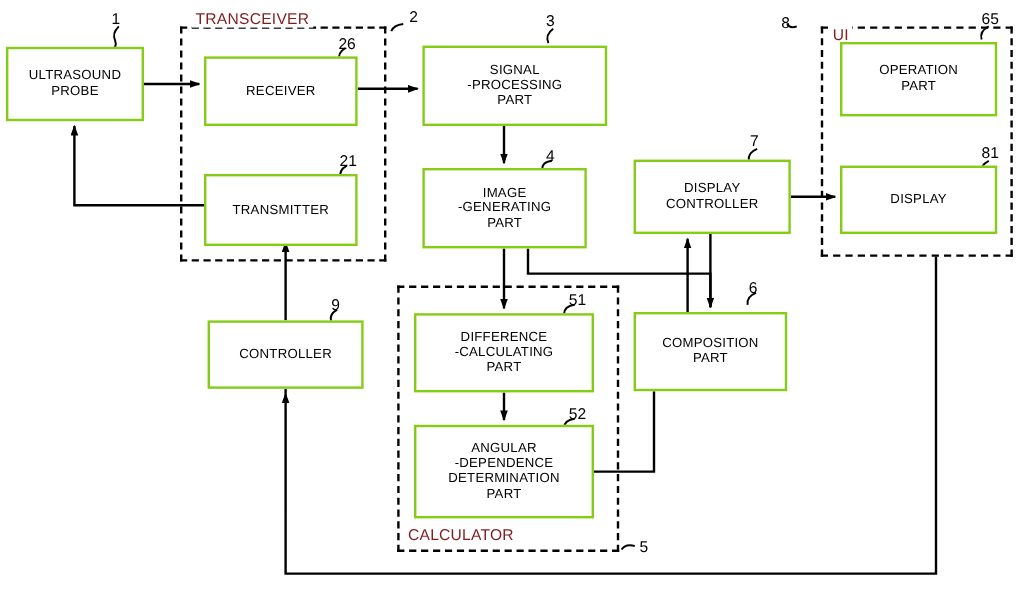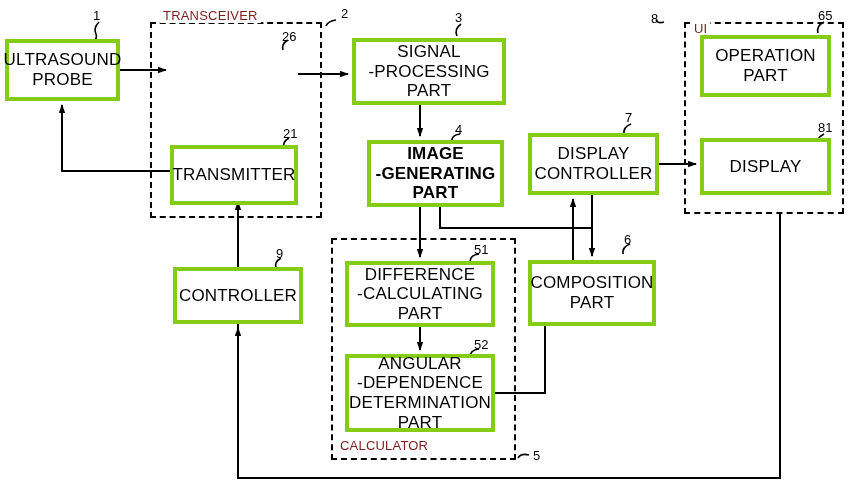--- a/index.html
+++ b/index.html
@@ -19,27 +19,27 @@
     position: absolute;
     left: 0;
     top: 0;
     width: 848px;
     height: 491px;
     pointer-events: none;
   }
   .box {
     position: absolute;
     box-sizing: border-box;
-    border: 4px solid #84cc16;
+    border: 2px solid #84cc16;
     background: #fff;
     display: flex;
     align-items: center;
     justify-content: center;
     text-align: center;
-    font-size: 17px;
+    font-size: 11px;
     line-height: 1.15;
     color: #000;
     white-space: pre-line;
     letter-spacing: 0.2px;
     padding: 2px 3px;
   }
   .group {
     position: absolute;
     box-sizing: border-box;
     border: 2px dashed #000;
@@ -127,25 +127,26 @@
   <div class="label" style="left:160px;top:8px;background:#fff;padding:0 3px;">TRANSCEIVER</div>
   <div class="label" style="left:337px;top:438px;background:#fff;padding:0 3px;">CALCULATOR</div>
   <div class="label" style="left:691px;top:21px;background:#fff;padding:0 3px;text-align:center;">UI</div>
 
   <div class="num" style="left:341px;top:6px;">2</div>
   <div class="num" style="left:533px;top:448px;">5</div>
   <div class="num" style="left:651px;top:11px;">8</div>
 
   <div class="box" style="left:5px;top:39px;width:115px;height:62px;">ULTRASOUND
 PROBE</div>
+  <div class="box" style="left:170px;top:47px;width:128px;height:58px;">RECEIVER</div>
   <div class="box" style="left:170px;top:145px;width:128px;height:60px;">TRANSMITTER</div>
   <div class="box" style="left:352px;top:38px;width:154px;height:67px;">SIGNAL
 -PROCESSING
 PART</div>
-  <div class="box" style="left:367px;top:140px;width:137px;height:67px;font-weight:bold;">IMAGE
+  <div class="box" style="left:352px;top:140px;width:137px;height:67px;">IMAGE
 -GENERATING
 PART</div>
   <div class="box" style="left:173px;top:267px;width:130px;height:57px;">CONTROLLER</div>
   <div class="box" style="left:345px;top:261px;width:150px;height:66px;">DIFFERENCE
 -CALCULATING
 PART</div>
   <div class="box" style="left:345px;top:354px;width:150px;height:78px;">ANGULAR
 -DEPENDENCE
 DETERMINATION
 PART</div>

